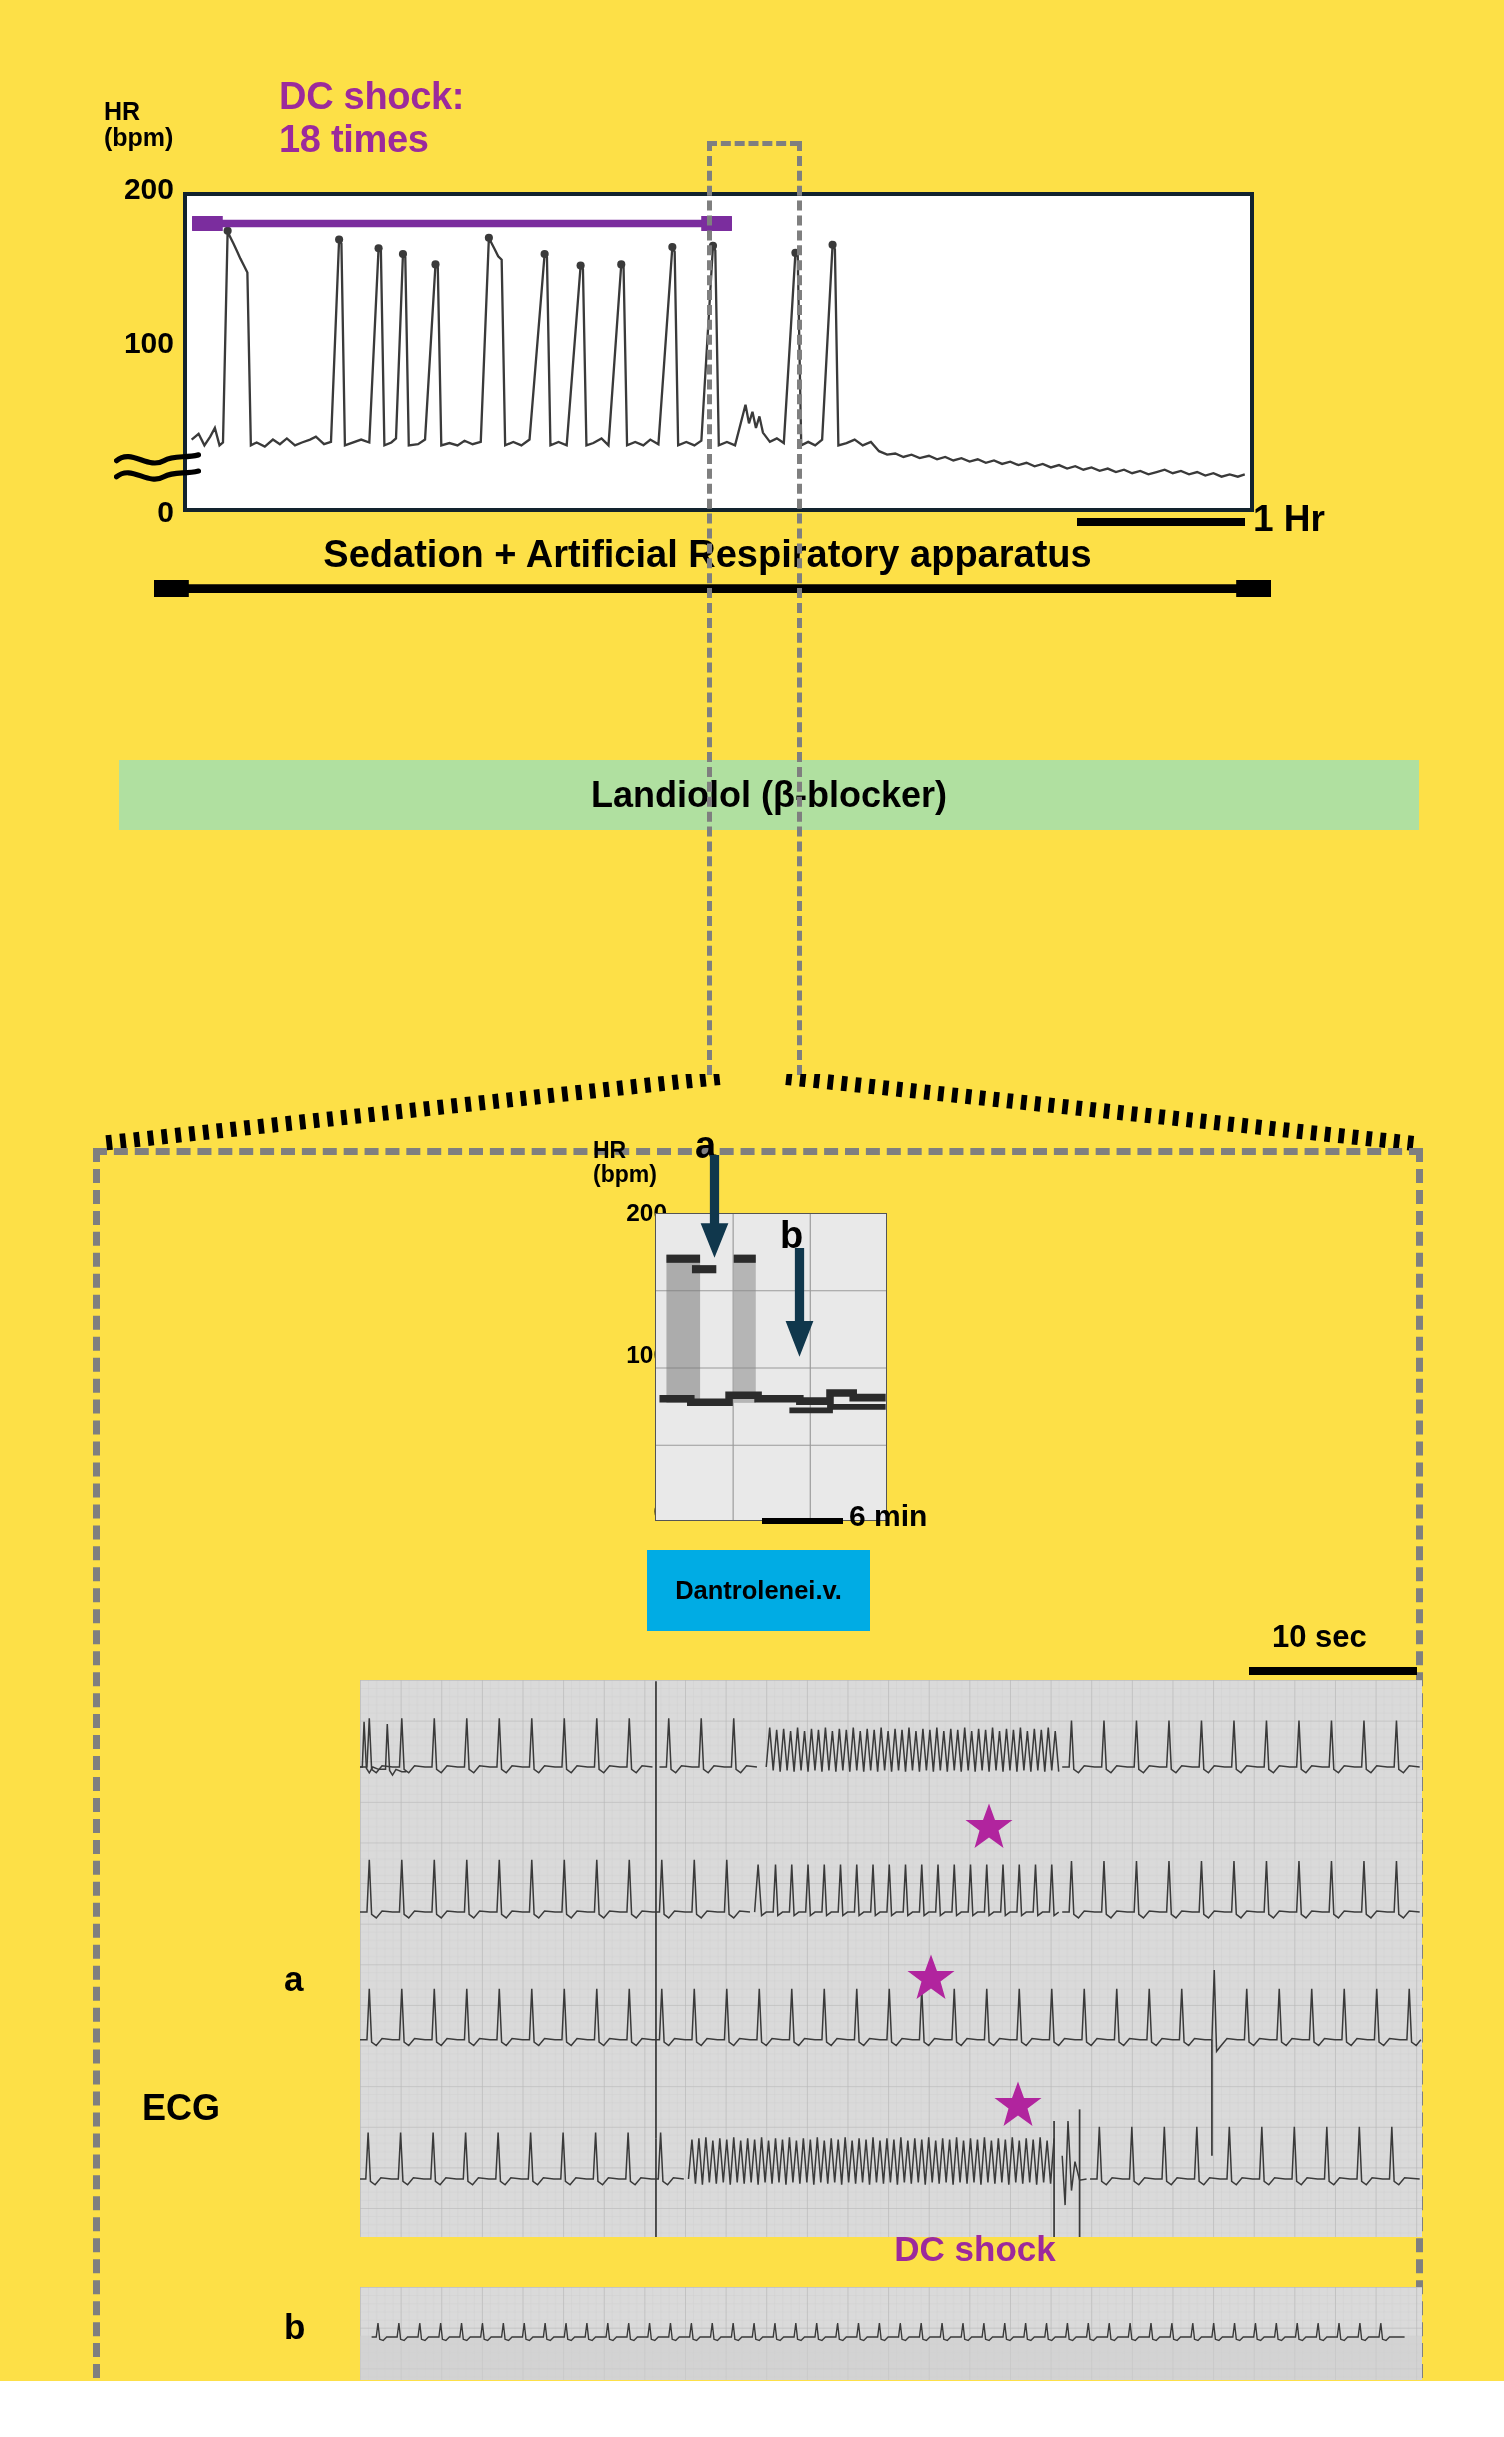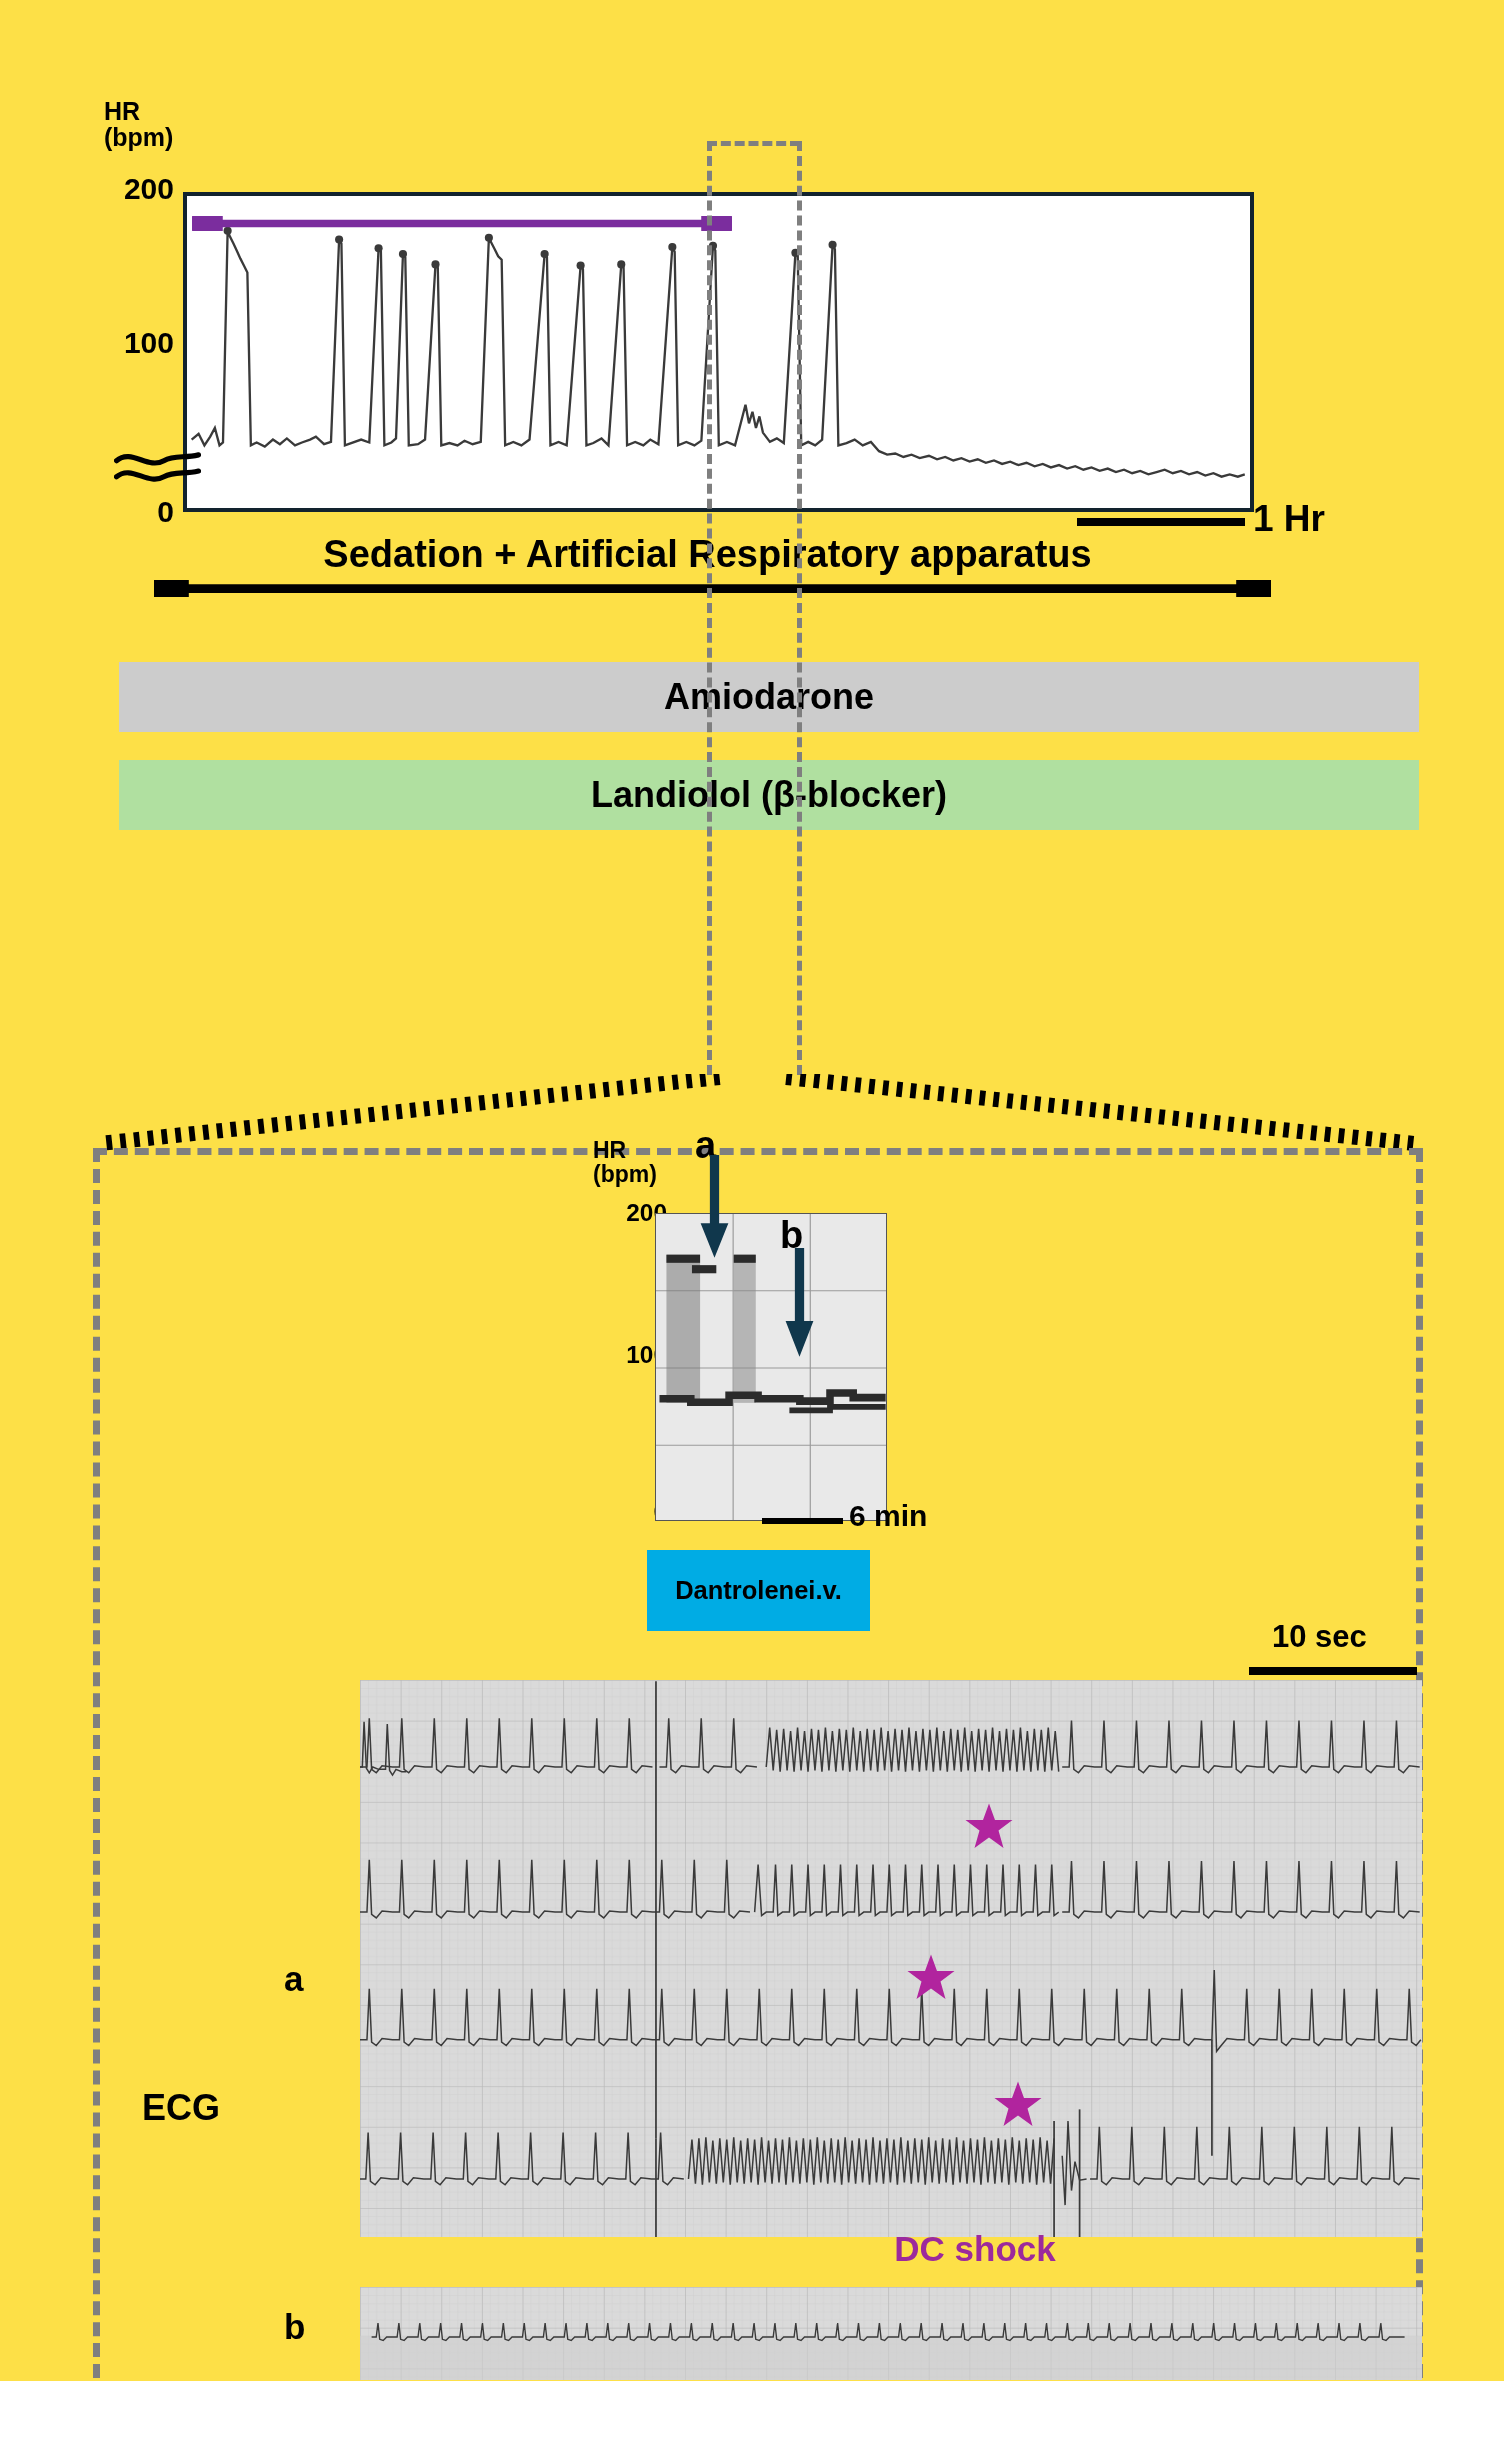--- a/index.html
+++ b/index.html
@@ -155,20 +155,24 @@
 
   <div class="abs" id="hr-axis-label">
     <div>HR</div>
     <div>(bpm)</div>
   </div>
 
   <div class="abs tick-label" id="tick-200">200</div>
   <div class="abs tick-label" id="tick-100">100</div>
   <div class="abs tick-label" id="tick-0">0</div>
 
+  <div class="abs" id="dc-shock-title">
+    <div>DC shock:</div>
+    <div>18 times</div>
+  </div>
 
   <div class="abs" id="hr-chart-frame"></div>
 
   <svg class="abs" id="hr-trace-svg" viewBox="0 0 1831 538" preserveAspectRatio="none">
     <polyline fill="none" stroke="#3a3a3a" stroke-width="4" points="8,420 20,410 30,430 40,415 48,400 56,430 62,425
               70,60 74,70 80,82 86,95 92,108 98,120 104,132 110,430
               120,425 134,432 148,420 160,428 172,418 186,430 198,425
               212,420 222,415 236,428 248,424
               262,75 266,82 272,430
               300,420 314,425
@@ -247,23 +251,20 @@
       <marker id="bm-l" markerWidth="6" markerHeight="6" refX="5" refY="3" orient="auto">
         <path d="M6,0 L6,6 L0,3 z" fill="#000"></path>
       </marker>
       <marker id="bm-r" markerWidth="6" markerHeight="6" refX="1" refY="3" orient="auto">
         <path d="M0,0 L0,6 L6,3 z" fill="#000"></path>
       </marker>
     </defs>
     <line x1="45" y1="15" x2="1880" y2="15" stroke="#000" stroke-width="15" marker-start="url(#bm-l)" marker-end="url(#bm-r)"></line>
   </svg>
 
-  <div class="abs ctr drug-bar" id="bar-amiodarone">
-    <span>Amiodarone</span>
-  </div>
   <div class="abs ctr drug-bar" id="bar-landiolol">
     <span>Landiolol (β-blocker)</span>
   </div>
 
   <div class="abs" id="callout-top-bar"></div>
   <div class="abs callout-v" id="callout-left"></div>
   <div class="abs callout-v" id="callout-right"></div>
 
   <svg class="abs" id="connector-svg" viewBox="0 0 2592 140">
     <line x1="1240" y1="6" x2="170" y2="120" stroke="#000" stroke-width="26" stroke-dasharray="10 14" stroke-linecap="butt"></line>

